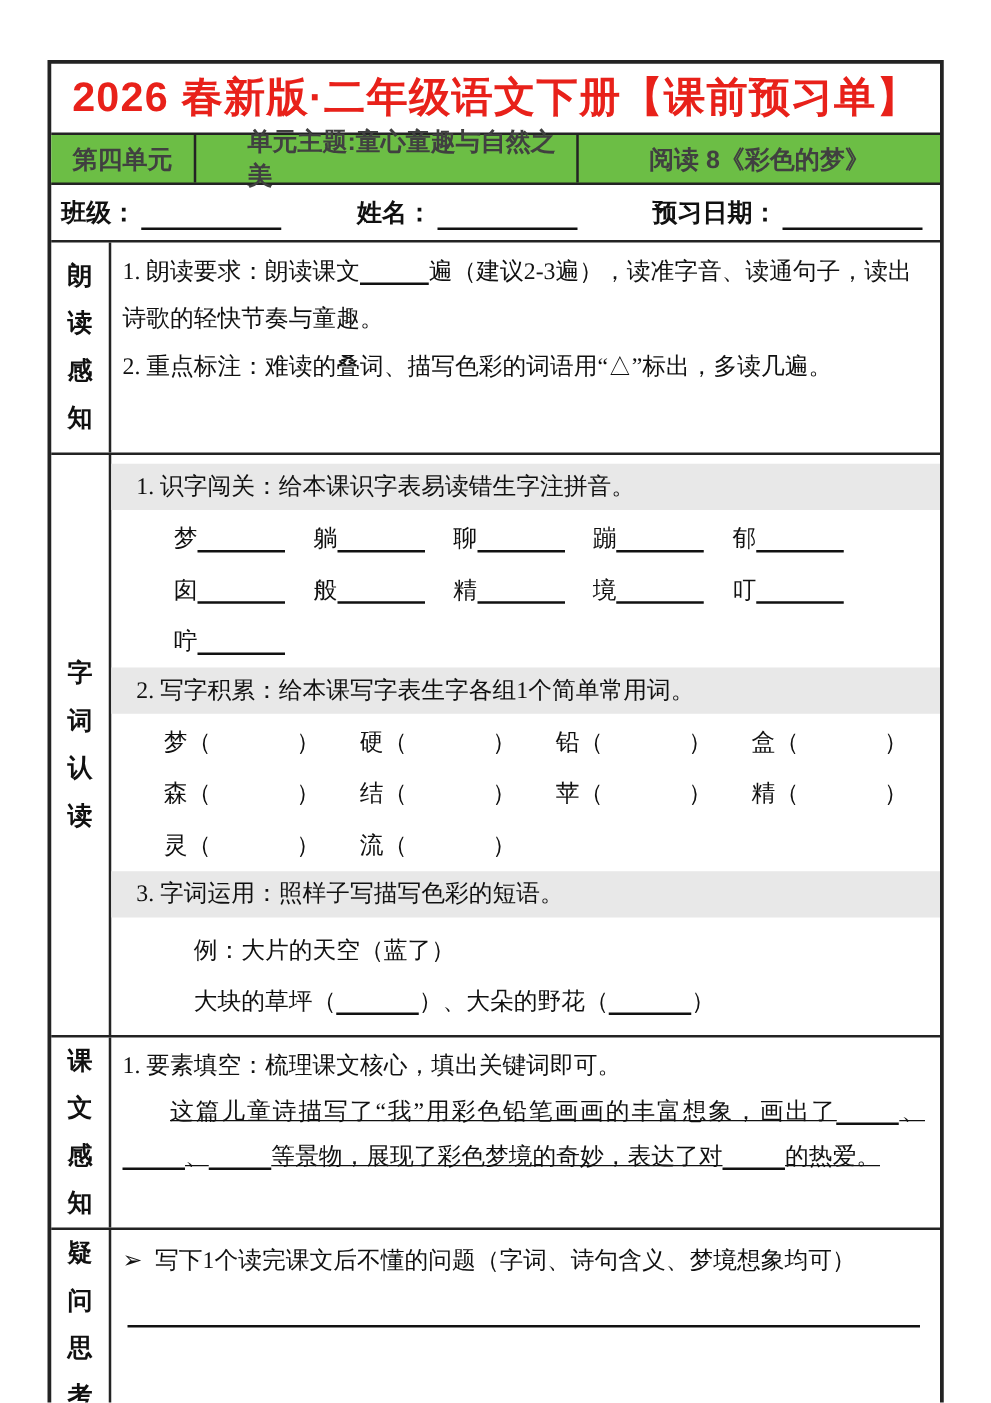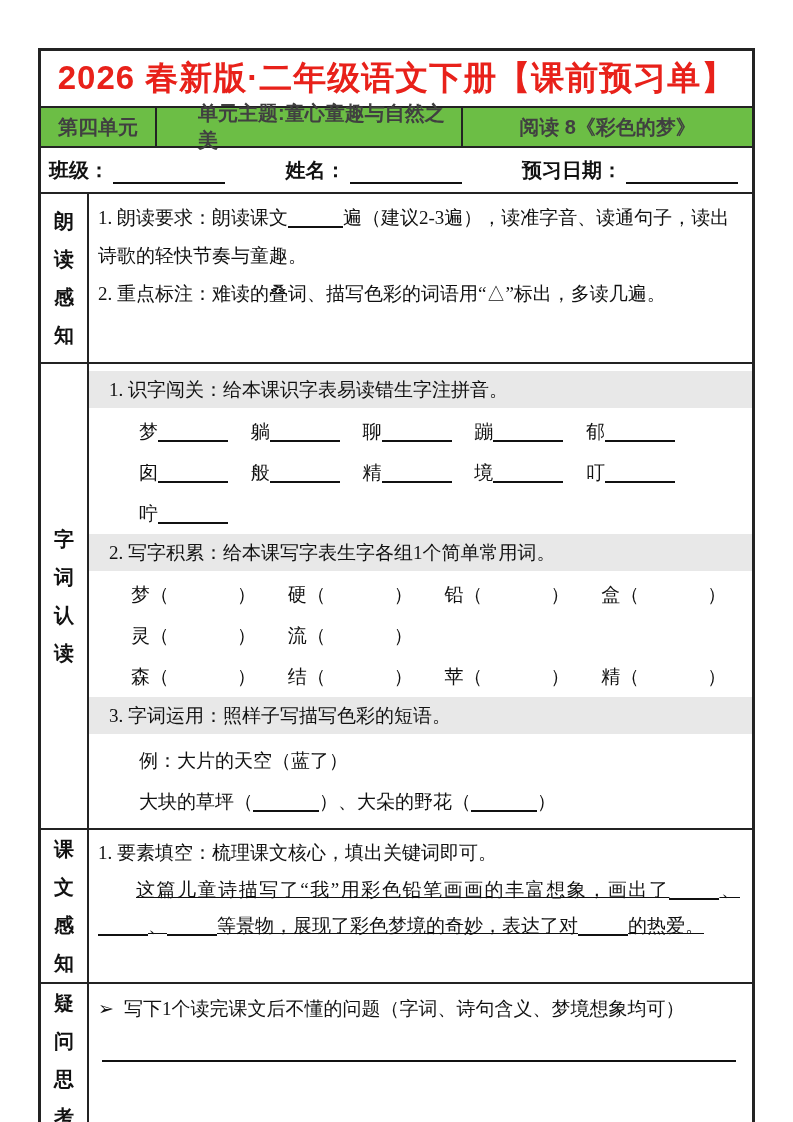--- a/index.html
+++ b/index.html
@@ -63,21 +63,21 @@
   .sec-zici .t-content { padding: 7px 0 6px 0; }
   .sub-head {
     background: var(--gray); line-height: 37px; padding-left: 20px; font-size: 19px;
   }
   .sub-head + .grid-block { margin-top: 3px; }
   .py-row { padding-left: 50px; line-height: 41px; white-space: nowrap; }
   .py-item { display: inline-block; width: 107px; }
   .wd-row { padding-left: 42px; line-height: 41px; white-space: nowrap; }
   .wd-item { display: inline-block; width: 152px; }
   .wgap { display: inline-block; width: 68px; }
-  .ex-line, .prac-line { padding-left: 50px; line-height: 41px; }
+  .ex-line, .prac-line { padding-left: 66px; line-height: 41px; }
   .mt6 { margin-top: 6px; }
   
   .sec-kewen { min-height: 146px; }
   .sec-kewen .t-content { padding: 4px 12px 4px 9px; }
   .item-head { line-height: 38px; }
   .para { margin: 0; text-indent: 2em; line-height: 36px; text-align: justify; text-decoration: underline; }
   
   .sec-yiwen { min-height: 150px; }
   .sec-yiwen .t-content { padding: 6px 12px 2px 9px; }
   .q-prompt { display: flex; line-height: 37px; }
@@ -160,29 +160,29 @@
 
       <div class="sub-head">2. 写字积累：给本课写字表生字各组1个简单常用词。</div>
       <div class="grid-block">
         <div class="wd-row">
           <span class="wd-item"><span>梦</span><span>（</span><span class="wgap"></span><span>）</span></span>
           <span class="wd-item"><span>硬</span><span>（</span><span class="wgap"></span><span>）</span></span>
           <span class="wd-item"><span>铅</span><span>（</span><span class="wgap"></span><span>）</span></span>
           <span class="wd-item"><span>盒</span><span>（</span><span class="wgap"></span><span>）</span></span>
         </div>
         <div class="wd-row">
-          <span class="wd-item"><span>灵</span><span>（</span><span class="wgap"></span><span>）</span></span>
-          <span class="wd-item"><span>流</span><span>（</span><span class="wgap"></span><span>）</span></span>
-        </div>
-        <div class="wd-row">
           <span class="wd-item"><span>森</span><span>（</span><span class="wgap"></span><span>）</span></span>
           <span class="wd-item"><span>结</span><span>（</span><span class="wgap"></span><span>）</span></span>
           <span class="wd-item"><span>苹</span><span>（</span><span class="wgap"></span><span>）</span></span>
           <span class="wd-item"><span>精</span><span>（</span><span class="wgap"></span><span>）</span></span>
         </div>
+        <div class="wd-row">
+          <span class="wd-item"><span>灵</span><span>（</span><span class="wgap"></span><span>）</span></span>
+          <span class="wd-item"><span>流</span><span>（</span><span class="wgap"></span><span>）</span></span>
+        </div>
       </div>
 
       <div class="sub-head">3. 字词运用：照样子写描写色彩的短语。</div>
       <div class="ex-line mt6">例：大片的天空（蓝了）</div>
       <div class="prac-line">
         <span>大块的草坪（</span><span class="blank b66"></span><span>）、大朵的野花（</span><span class="blank b66"></span><span>）</span>
       </div>
 
     </div>
   </div>

